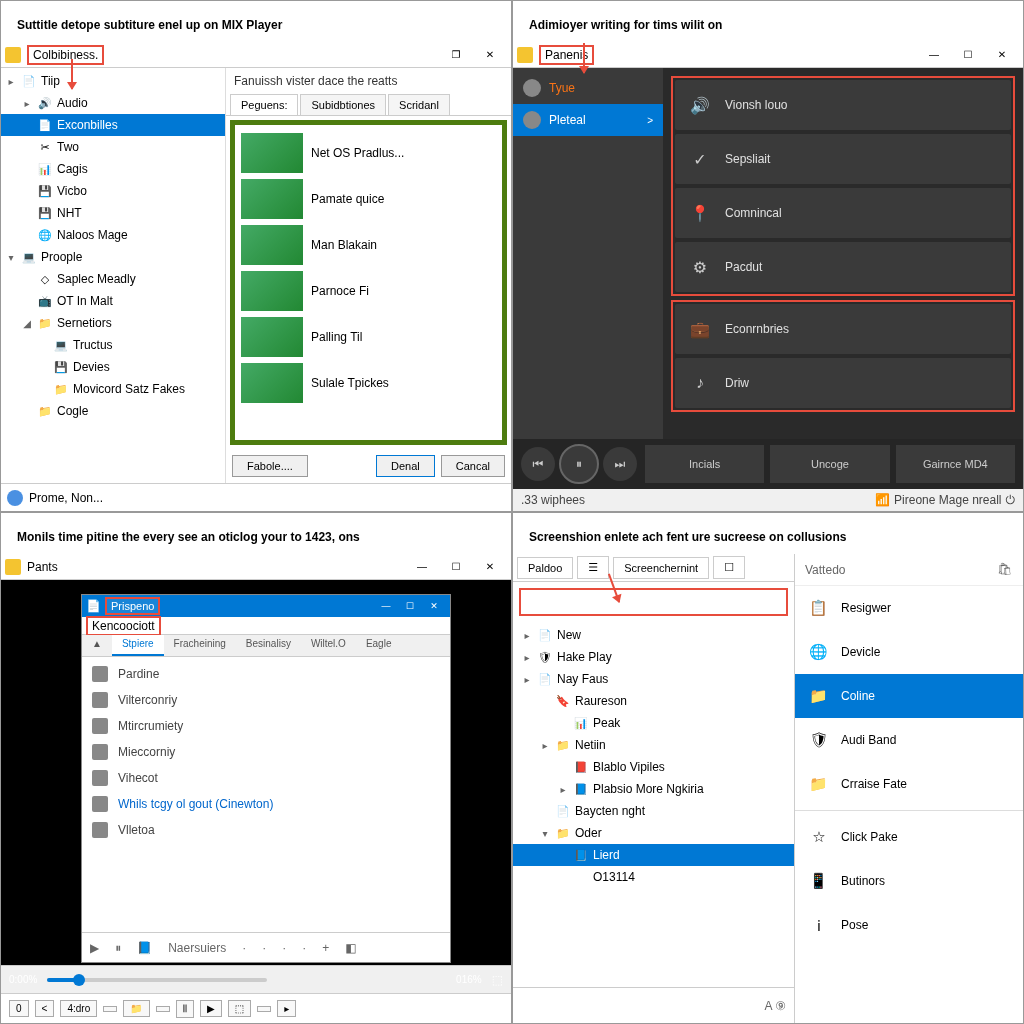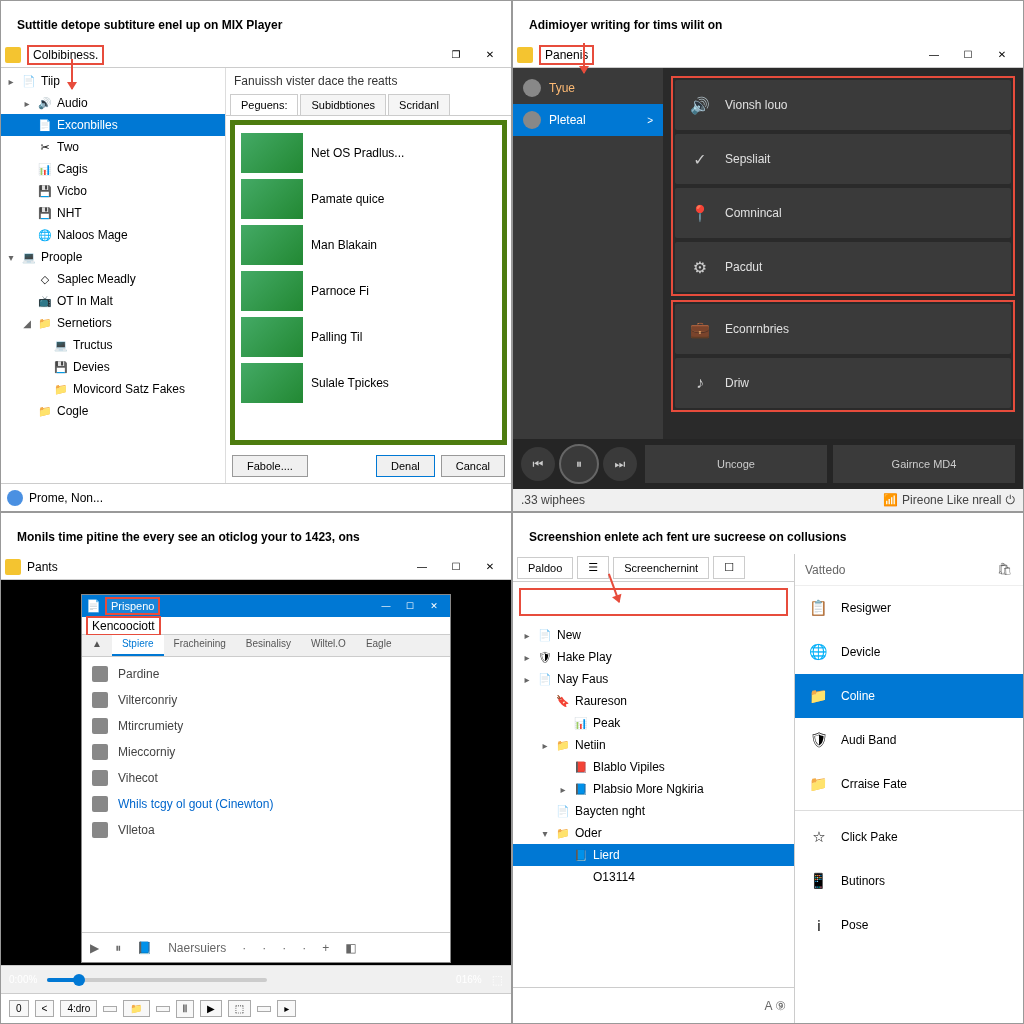--- a/index.html
+++ b/index.html
@@ -38,21 +38,21 @@
 .q1-btns{display:flex;justify-content:flex-end;gap:6px;padding:6px}
 .q1-btn{padding:4px 14px;border:1px solid #999;background:#f0f0f0;cursor:pointer;font-size:11px}
 .q1-btn.pri{border:1px solid #0078d4}
 .q1-status{height:28px;border-top:1px solid #ccc;display:flex;align-items:center;padding:0 6px}
 .q1-status .sicon{width:16px;height:16px;background:#4a90e2;border-radius:50%;margin-right:6px}
 
 
 .q2-body{flex:1;display:flex;flex-direction:column;background:#2a2a2a;overflow:hidden}
 .q2-main{flex:1;display:flex;overflow:hidden}
 .q2-side{width:150px;background:#3a3a3a;padding:4px 0}
-.q2-srow{display:flex;align-items:center;height:32px;padding:0 10px;color:#fdba74;cursor:pointer}
+.q2-srow{display:flex;align-items:center;height:32px;padding:0 10px;color:#f97316;cursor:pointer}
 .q2-srow.act{background:#0078d4;color:#fff}
 .q2-srow .sicon{width:18px;height:18px;margin-right:8px;background:#888;border-radius:50%}
 .q2-srow .schev{margin-left:auto;font-size:10px}
 .q2-menu{flex:1;padding:8px;display:flex;flex-direction:column;gap:4px}
 .q2-mgroup{border:2px solid #e74c3c;padding:2px;display:flex;flex-direction:column;gap:4px}
 .q2-mrow{height:50px;background:#3a3a3a;display:flex;align-items:center;padding:0 14px;color:#e0e0e0;cursor:pointer;border-radius:2px}
 .q2-micon{width:22px;height:22px;margin-right:14px;display:flex;align-items:center;justify-content:center;color:#ccc;font-size:16px}
 .q2-ctrl{height:50px;background:#252525;display:flex;align-items:center;padding:0 8px;gap:4px}
 .q2-pbtn{width:34px;height:34px;border-radius:50%;background:#3a3a3a;display:flex;align-items:center;justify-content:center;color:#ccc;cursor:pointer;border:none}
 .q2-pbtn.big{width:40px;height:40px;border:2px solid #666}
@@ -305,30 +305,31 @@
                 <span>Driw</span>
               </div>
             </div>
       </div>
     </div>
     <div class="q2-ctrl">
       <button class="q2-pbtn">⏮</button>
       <button class="q2-pbtn big">⏸</button>
       <button class="q2-pbtn">⏭</button>
       <div id="q2-cbtns" style="flex:1;display:flex;gap:2px">
+            <button class="q2-cbtn">Incials</button>
             <button class="q2-cbtn">Uncoge</button>
             <button class="q2-cbtn">Gairnce MD4</button>
           </div>
     </div>
   </div>
   <div class="q2-status">
     <span>.33 wiphees</span>
     <div class="q2-sright">
       <span>📶</span>
-      <span>Pireone Like nreall</span>
+      <span>Pireone Mage nreall</span>
       <span>⏻</span>
     </div>
   </div>
 </div>
 
 <div class="quad">
   <div class="caption"><span>Monils time pitine the every see an oticlog your to 1423, ons</span></div>
   <div class="titlebar">
     <div class="ticon ic-b"></div>
     <div class="ttext">Pants</div>

